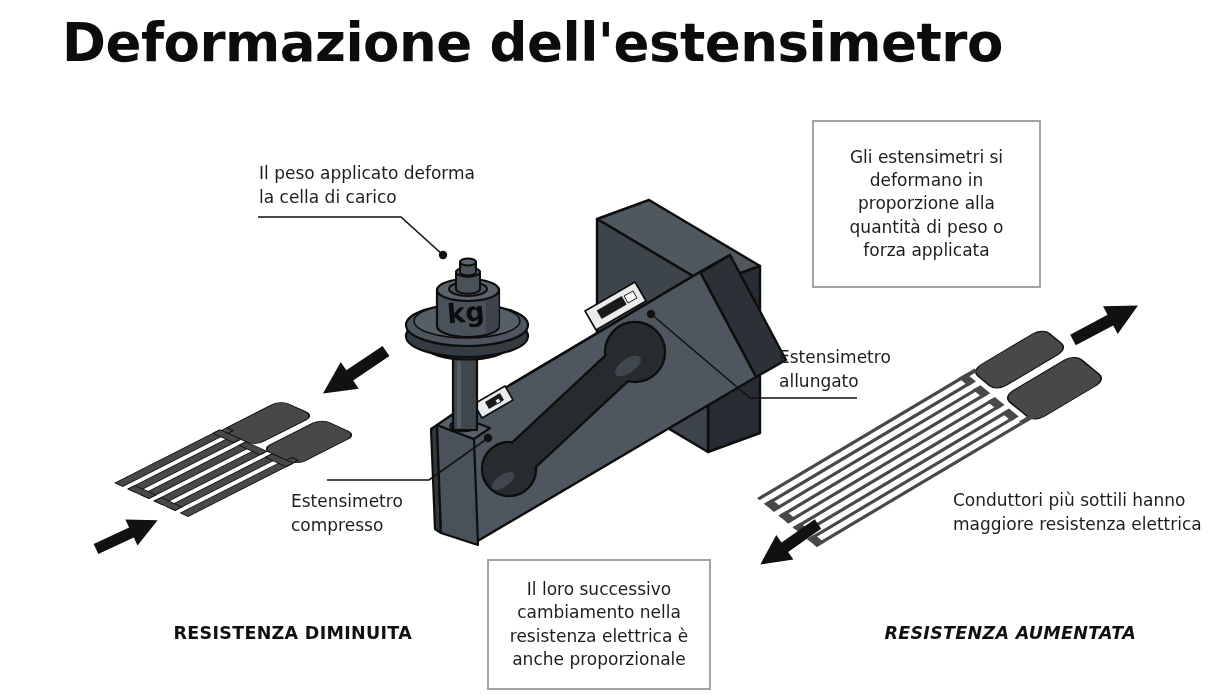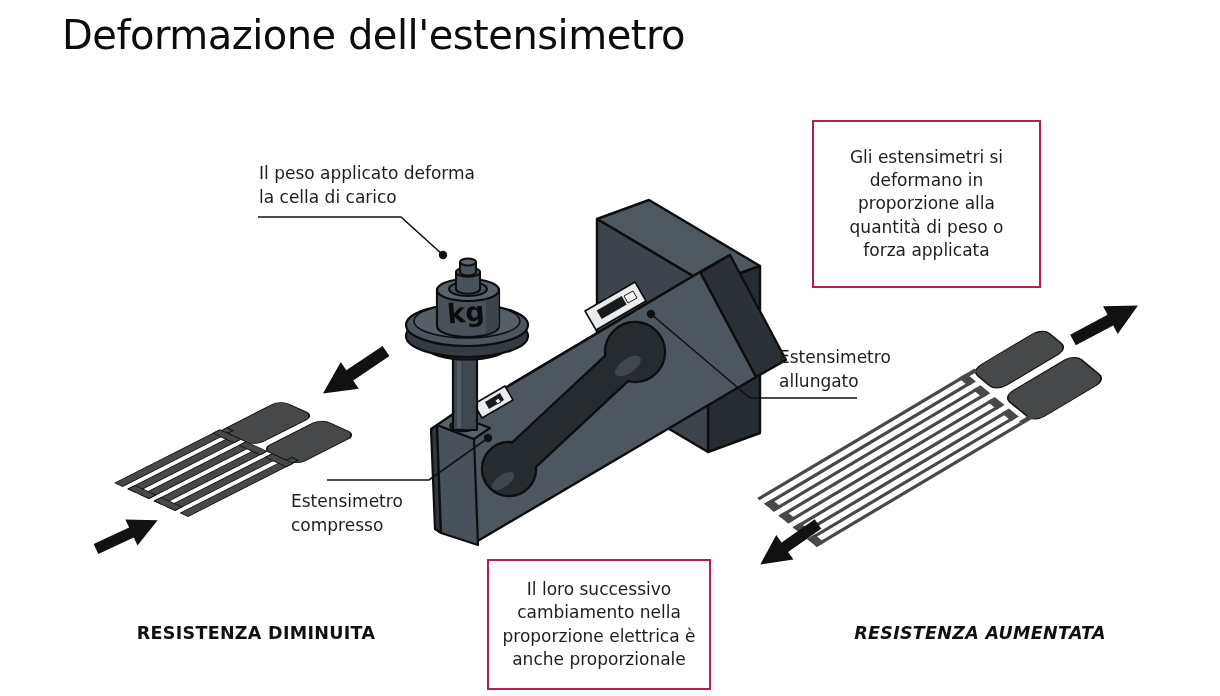--- a/index.html
+++ b/index.html
@@ -1,26 +1,26 @@
 <!DOCTYPE html>
 <html><head>
 <meta charset="utf-8">
 <style>
   html,body{margin:0;padding:0;background:#ffffff;}
   .canvas{position:relative;width:1220px;height:696px;background:#ffffff;overflow:hidden;
           font-family:"DejaVu Sans","Liberation Sans",sans-serif;color:#1d1d1d;}
   .art{position:absolute;left:0;top:0;}
-  .title{position:absolute;left:62px;top:12px;font-size:40px;font-weight:400;
+  .title{position:absolute;left:62px;top:12px;font-size:53px;font-weight:700;
          letter-spacing:-0.5px;color:#0c0c0c;white-space:nowrap;}
   .lbl{position:absolute;white-space:pre-line;font-size:17px;line-height:1.42;color:#1d1d1d;}
-  .callout{position:absolute;border:2px solid #be185d;background:#ffffff;box-sizing:border-box;
+  .callout{position:absolute;border:2px solid #a3a3a3;background:#ffffff;box-sizing:border-box;
            display:flex;align-items:center;justify-content:center;text-align:center;
            font-size:17px;line-height:1.37;padding:8px 12px;color:#1d1d1d;}
   .result{position:absolute;font-weight:700;font-size:17.5px;letter-spacing:0.3px;
-          text-align:center;color:#101010;white-space:nowrap;}
+          text-align:right;color:#101010;white-space:nowrap;}
 </style>
 </head>
 <body>
 
 <div class="canvas">
 
   <svg class="art" width="1220" height="696" viewBox="0 0 1220 696">
 
     <g stroke="#0d0d0d" stroke-width="2.4" stroke-linejoin="round">
       <polygon points="597,219 649,200 760,266 708,285" fill="#4f575f"></polygon>
@@ -161,21 +161,23 @@
   <div class="lbl" style="left:259px;top:161px;">Il peso applicato deforma
 la cella di carico</div>
 
 
   <div class="lbl" style="left:291px;top:489px;">Estensimetro
 compresso</div>
 
   <div class="lbl" style="left:779px;top:345px;">Estensimetro
 allungato</div>
 
+  <div class="lbl" style="left:953px;top:488px;">Conduttori più sottili hanno
+maggiore resistenza elettrica</div>
 
   <div class="callout" style="left:812px;top:120px;width:229px;height:168px;">Gli estensimetri si deformano in proporzione alla quantità di peso o forza applicata</div>
 
-  <div class="callout" style="left:487px;top:559px;width:224px;height:131px;">Il loro successivo cambiamento nella proporzione elettrica è anche proporzionale</div>
+  <div class="callout" style="left:487px;top:559px;width:224px;height:131px;">Il loro successivo cambiamento nella resistenza elettrica è anche proporzionale</div>
 
   <div class="result" style="left:100px;top:623px;width:312px;">RESISTENZA DIMINUITA</div>
 
   <div class="result" style="left:824px;top:623px;width:312px;font-style:italic;">RESISTENZA AUMENTATA</div>
 </div>
 
 </body></html>

